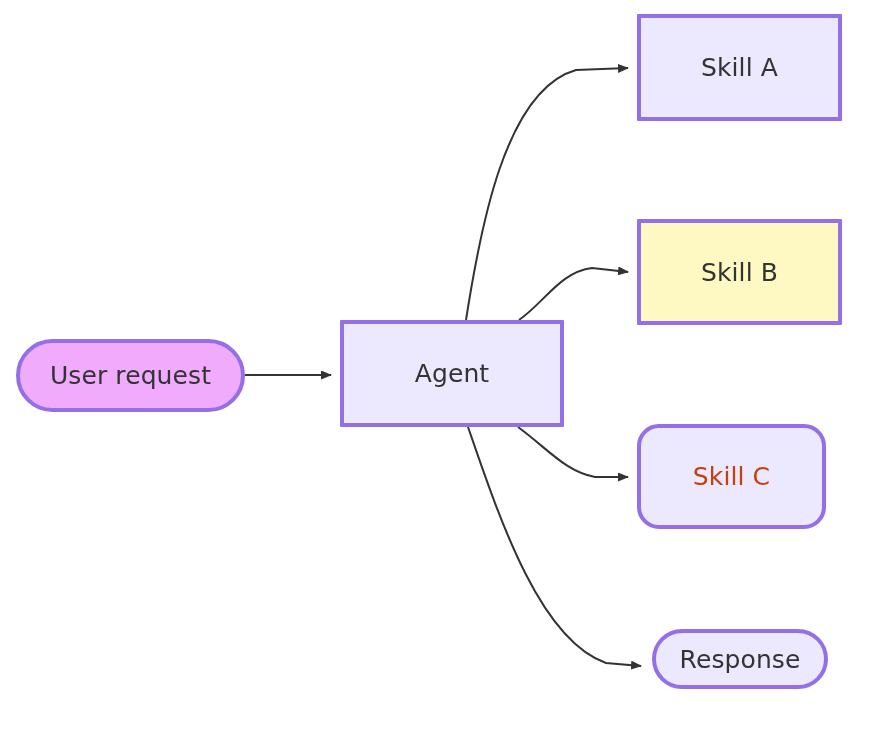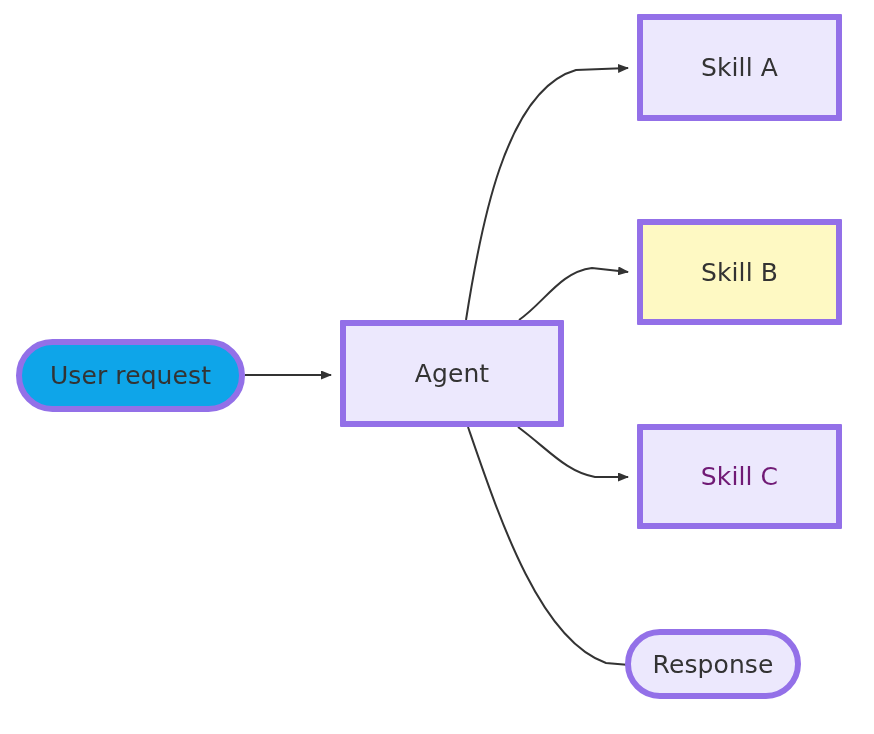--- a/index.html
+++ b/index.html
@@ -26,21 +26,21 @@
     width: 874px;
     height: 734px;
   }
   .node {
     position: absolute;
     box-sizing: border-box;
     display: flex;
     align-items: center;
     justify-content: center;
     background: #ECE8FD;
-    border: 6px solid #0f766e;
+    border: 4px solid #0f766e;
     color: #333333;
     font-family: "DejaVu Sans", sans-serif;
     font-size: 25px;
     line-height: 1;
     letter-spacing: 0.1px;
     white-space: nowrap;
     z-index: 2;
   }
   .node.rect {
     border-radius: 1px;
@@ -69,37 +69,37 @@
 
     <path class="edge" fill="none" stroke="#333333" stroke-width="2" marker-end="url(#arrowhead)" d="M 466 320 C 480 230 505 90 576 70 L 628 68"></path>
 
     <path class="edge" fill="none" stroke="#333333" stroke-width="2" marker-end="url(#arrowhead)" d="M 519 320 C 545 302 560 272 592 268 L 628 272"></path>
 
     <path class="edge" fill="none" stroke="#333333" stroke-width="2" marker-end="url(#arrowhead)" d="M 518 427 C 548 449 566 472 595 477 L 628 477"></path>
 
     <path class="edge" fill="none" stroke="#333333" stroke-width="2" marker-end="url(#arrowhead)" d="M 468 427 C 500 520 540 640 606 663 L 641 666"></path>
   </svg>
 
-  <div class="node stadium" style="left: 16px; top: 339px; width: 229px; height: 73px; background: #0ea5e9; border-color: rgb(147, 112, 232); color: rgb(51, 51, 51); font-size: 25px;">
+  <div class="node stadium" style="left: 16px; top: 339px; width: 229px; height: 73px; background: #f0abfc; border-color: rgb(147, 112, 232); color: rgb(51, 51, 51); font-size: 25px;">
     <span class="node-label">User request</span>
   </div>
 
   <div class="node rect" style="left: 340px; top: 320px; width: 224px; height: 107px; background: rgb(236, 232, 253); border-color: rgb(147, 112, 232); color: rgb(51, 51, 51); font-size: 25px;">
     <span class="node-label">Agent</span>
   </div>
 
   <div class="node rect" style="left: 637px; top: 14px; width: 205px; height: 107px; background: rgb(236, 232, 253); border-color: rgb(147, 112, 232); color: rgb(51, 51, 51); font-size: 25px;">
     <span class="node-label">Skill A</span>
   </div>
 
   <div class="node rect" style="left: 637px; top: 219px; width: 205px; height: 106px; background: #fef9c3; border-color: rgb(147, 112, 232); color: rgb(51, 51, 51); font-size: 25px;">
     <span class="node-label">Skill B</span>
   </div>
 
-  <div class="node rect" style="left: 637px; top: 424px; width: 205px; height: 105px; background: rgb(236, 232, 253); border-color: rgb(147, 112, 232); color: #701a75; font-size: 25px;">
+  <div class="node rect" style="left: 637px; top: 424px; width: 189px; height: 105px; background: rgb(236, 232, 253); border-color: rgb(147, 112, 232); color: #c2410c; font-size: 25px; border-radius: 22px;">
     <span class="node-label">Skill C</span>
   </div>
 
-  <div class="node stadium" style="left: 625px; top: 629px; width: 176px; height: 70px; background: rgb(236, 232, 253); border-color: rgb(147, 112, 232); color: rgb(51, 51, 51); font-size: 25px;">
+  <div class="node stadium" style="left: 652px; top: 629px; width: 176px; height: 60px; background: rgb(236, 232, 253); border-color: rgb(147, 112, 232); color: rgb(51, 51, 51); font-size: 25px;">
     <span class="node-label">Response</span>
   </div>
 
 </div>
 
 </body></html>

